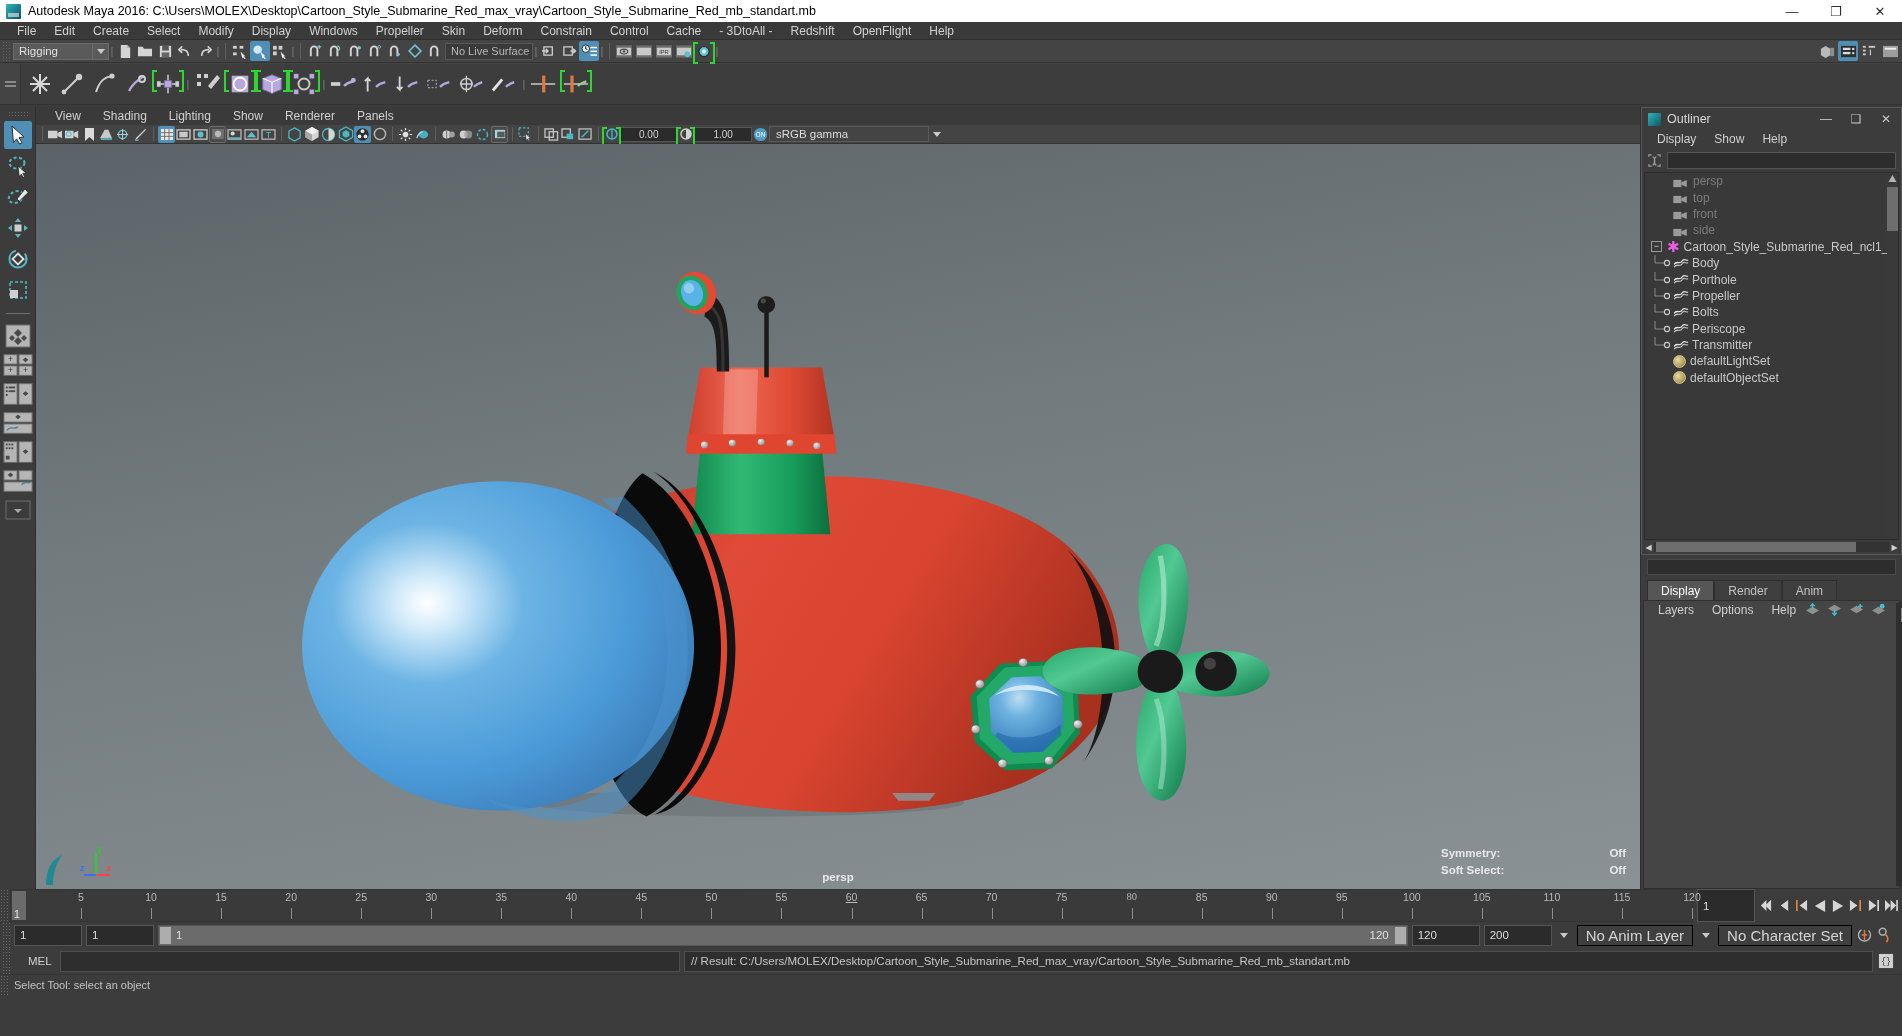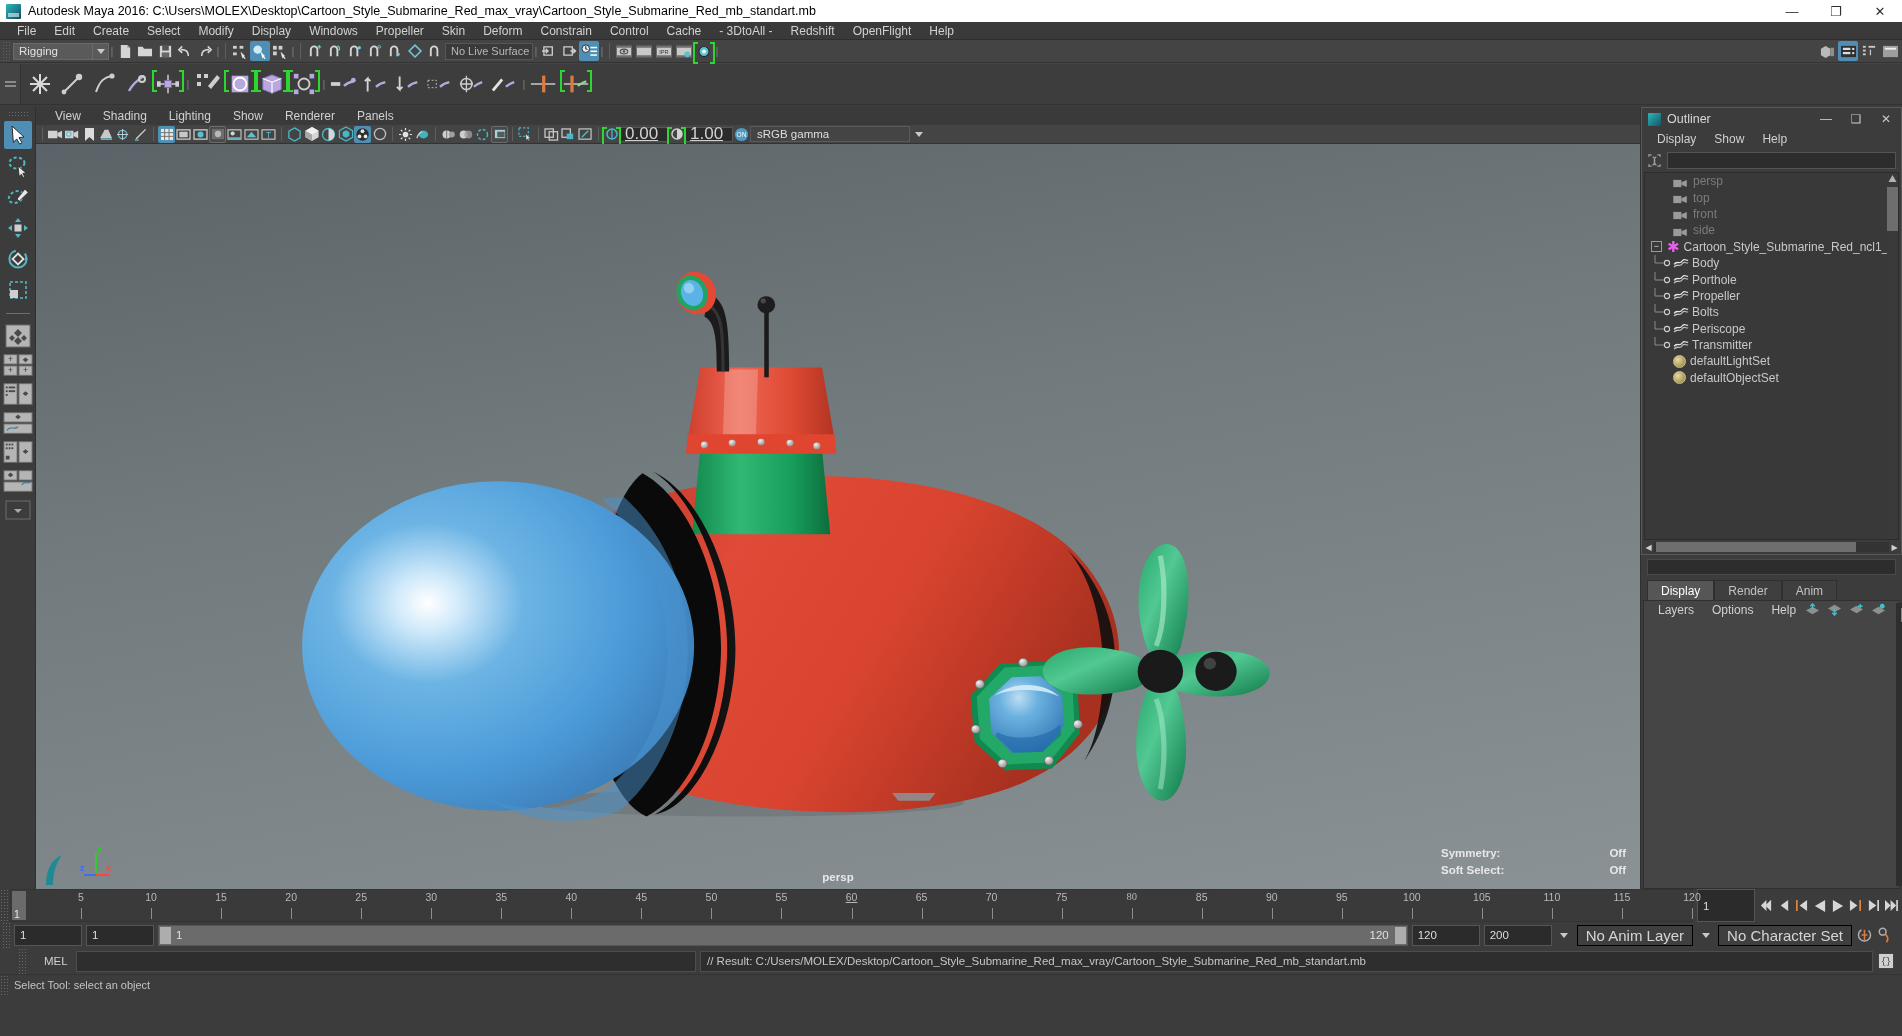--- a/index.html
+++ b/index.html
@@ -85,22 +85,22 @@
   .viewwrap { flex:1; display:flex; flex-direction:column; min-width:0; }
   .panelmenu { height:18px; background:#3a3a3a; display:flex; align-items:center; padding-left:8px;
                font-size:12px; color:#d0d0d0; }
   .panelmenu .menuitem{padding:0 11px;}
   .viewtoolbar { height:19px; background:#444; display:flex; align-items:center; gap:0; padding-left:2px;
                  border-bottom:1px solid #333; position:relative;}
   .vt { width:17px;height:17px;display:flex;align-items:center;justify-content:center;flex:0 0 auto;position:relative;}
   .vt.on{background:#4f8fb5;border-radius:2px;}
   .vt.onbox{background:#4a4a4a;border:1px solid #6b6b6b;border-radius:2px;}
   .vsep{width:1px;height:14px;background:#5e5e5e;margin:0 4px;flex:0 0 auto;}
-  .vnum{background:#2b2b2b;border:1px solid #555;color:#d0d0d0;font-size:17px;height:15px;
-        display:flex;align-items:center;padding:0 4px;min-width:48px;text-decoration:underline;}
+  .vnum{background:#2b2b2b;border:1px solid #555;color:#d0d0d0;font-size:10px;height:15px;
+        display:flex;align-items:center;padding:0 18px;min-width:48px;}
   .gammasel{height:16px;background:#444;border:1px solid #5a5a5a;color:#ddd;font-size:11.5px;
             display:flex;align-items:center;padding:0 6px;min-width:160px;}
 
   
   .viewport { flex:1; position:relative; overflow:hidden;
               background:linear-gradient(170deg,#5c6368 0%,#717a7d 40%,#8a9296 100%); }
   .vp-hud { position:absolute; font-size:11.5px; color:#e8e8e8; font-weight:bold; }
   .vp-persp { bottom:6px; left:50%; transform:translateX(-50%); }
   .vp-stat { right:14px; display:flex; gap:0; width:185px; }
   .vp-stat span:first-child{flex:1;}
@@ -172,21 +172,21 @@
   .pbtn { width:17px;height:24px;display:flex;align-items:center;justify-content:center;}
   .rangerow { height:26px; display:flex; align-items:center; gap:4px; padding-left:2px; }
   .rfield { width:68px;height:21px;background:#2b2b2b;border:1px solid #555;color:#ddd;font-size:11.5px;
             display:flex;align-items:center;padding-left:5px;}
   .rangebar { flex:1; height:21px; background:#6b6b6b; border:1px solid #555; position:relative; display:flex;
               align-items:center; }
   .rangebar .handle{width:11px;height:17px;background:#adadad;position:absolute;top:1px;}
   .rangebar .lbl{font-size:11.5px;color:#e0e0e0;position:absolute;}
   .combo { height:21px;background:#3f3f3f;border:1px solid #000000;color:#d5d5d5;font-size:15px;
            display:flex;align-items:center;padding:0 8px;}
-  .melrow { height:26px; display:flex; align-items:center; gap:4px; padding-left:18px;}
+  .melrow { height:26px; display:flex; align-items:center; gap:4px; padding-left:2px;}
   .mellbl { width:42px; font-size:11.5px; color:#d0d0d0; padding-left:14px;}
   .melinput { width:620px;height:21px;background:#2e2e2e;border:1px solid #4e4e4e;}
   .melout { flex:1;height:21px;background:#2e2e2e;border:1px solid #4e4e4e;color:#c6c6c6;font-size:11.5px;
             display:flex;align-items:center;padding-left:6px;overflow:hidden;white-space:nowrap;}
   .helpline { height:20px; display:flex; align-items:center; font-size:11px; color:#c3c3c3; padding-left:14px;
               border-top:1px solid #343434;}
   .dotcol{width:8px;height:100%;background-image:radial-gradient(#6a6a6a 1px,transparent 1px);
           background-size:3px 3px;flex:0 0 auto;}
 </style>
 </head>

